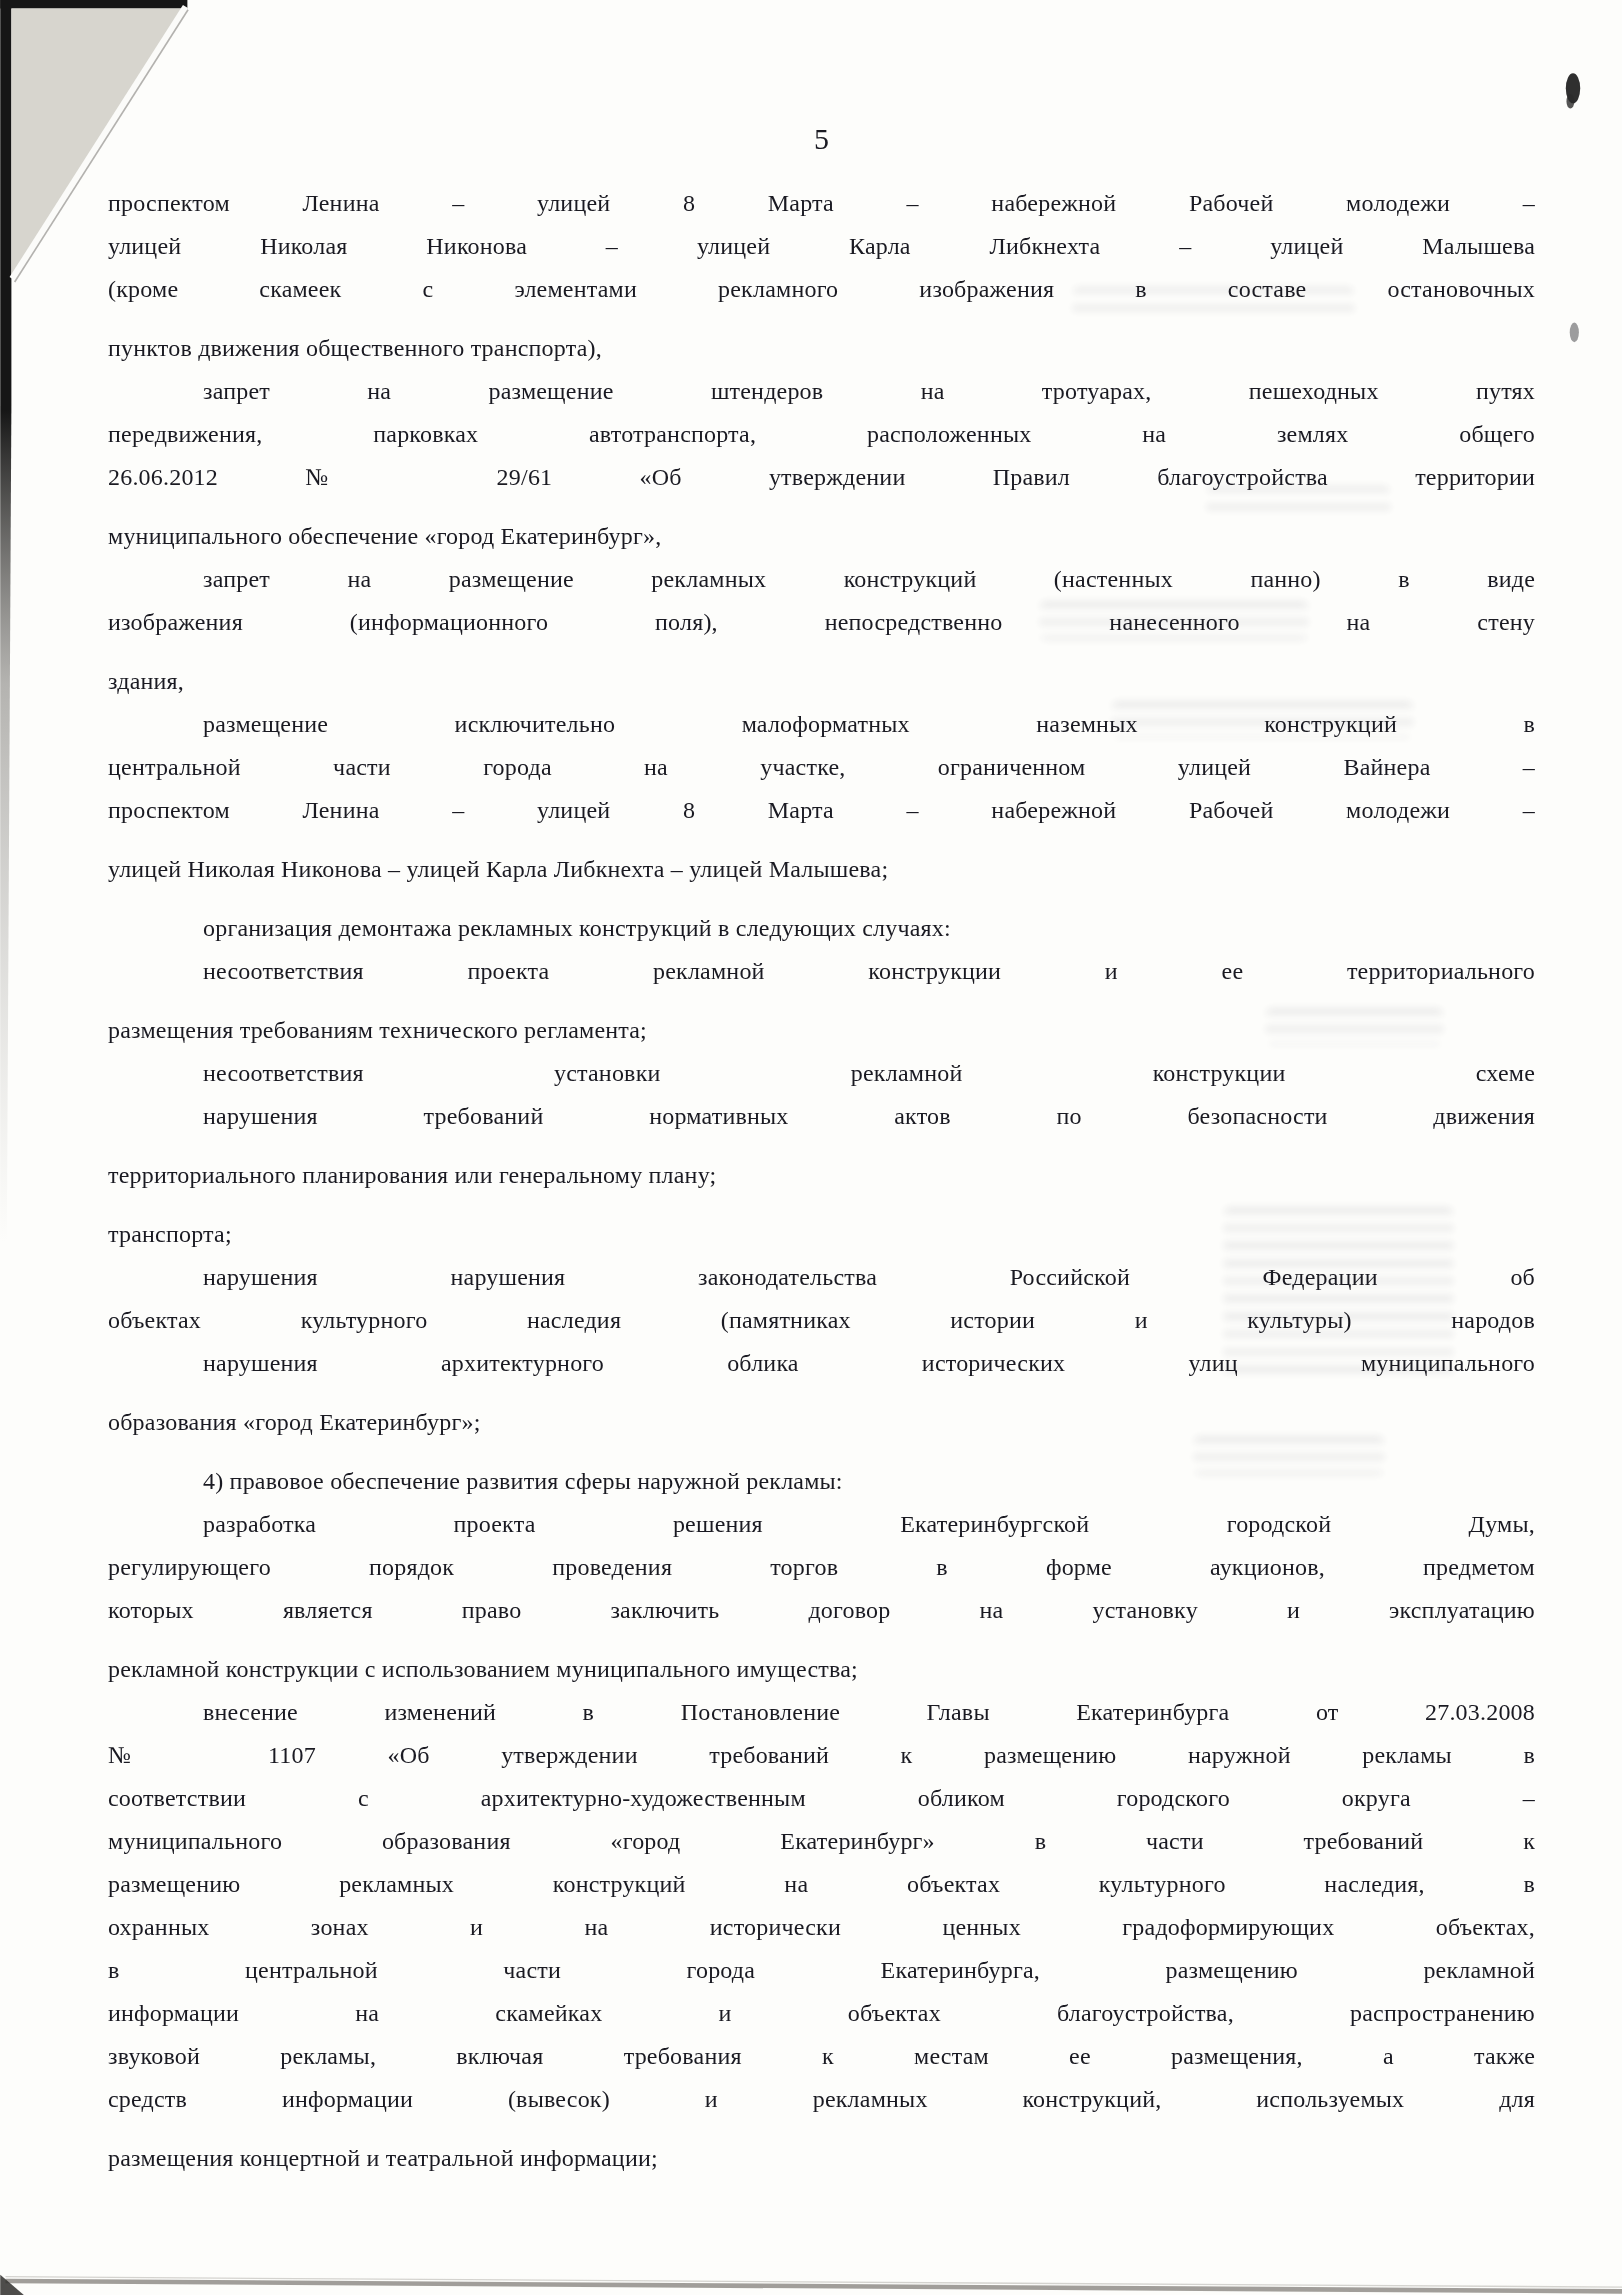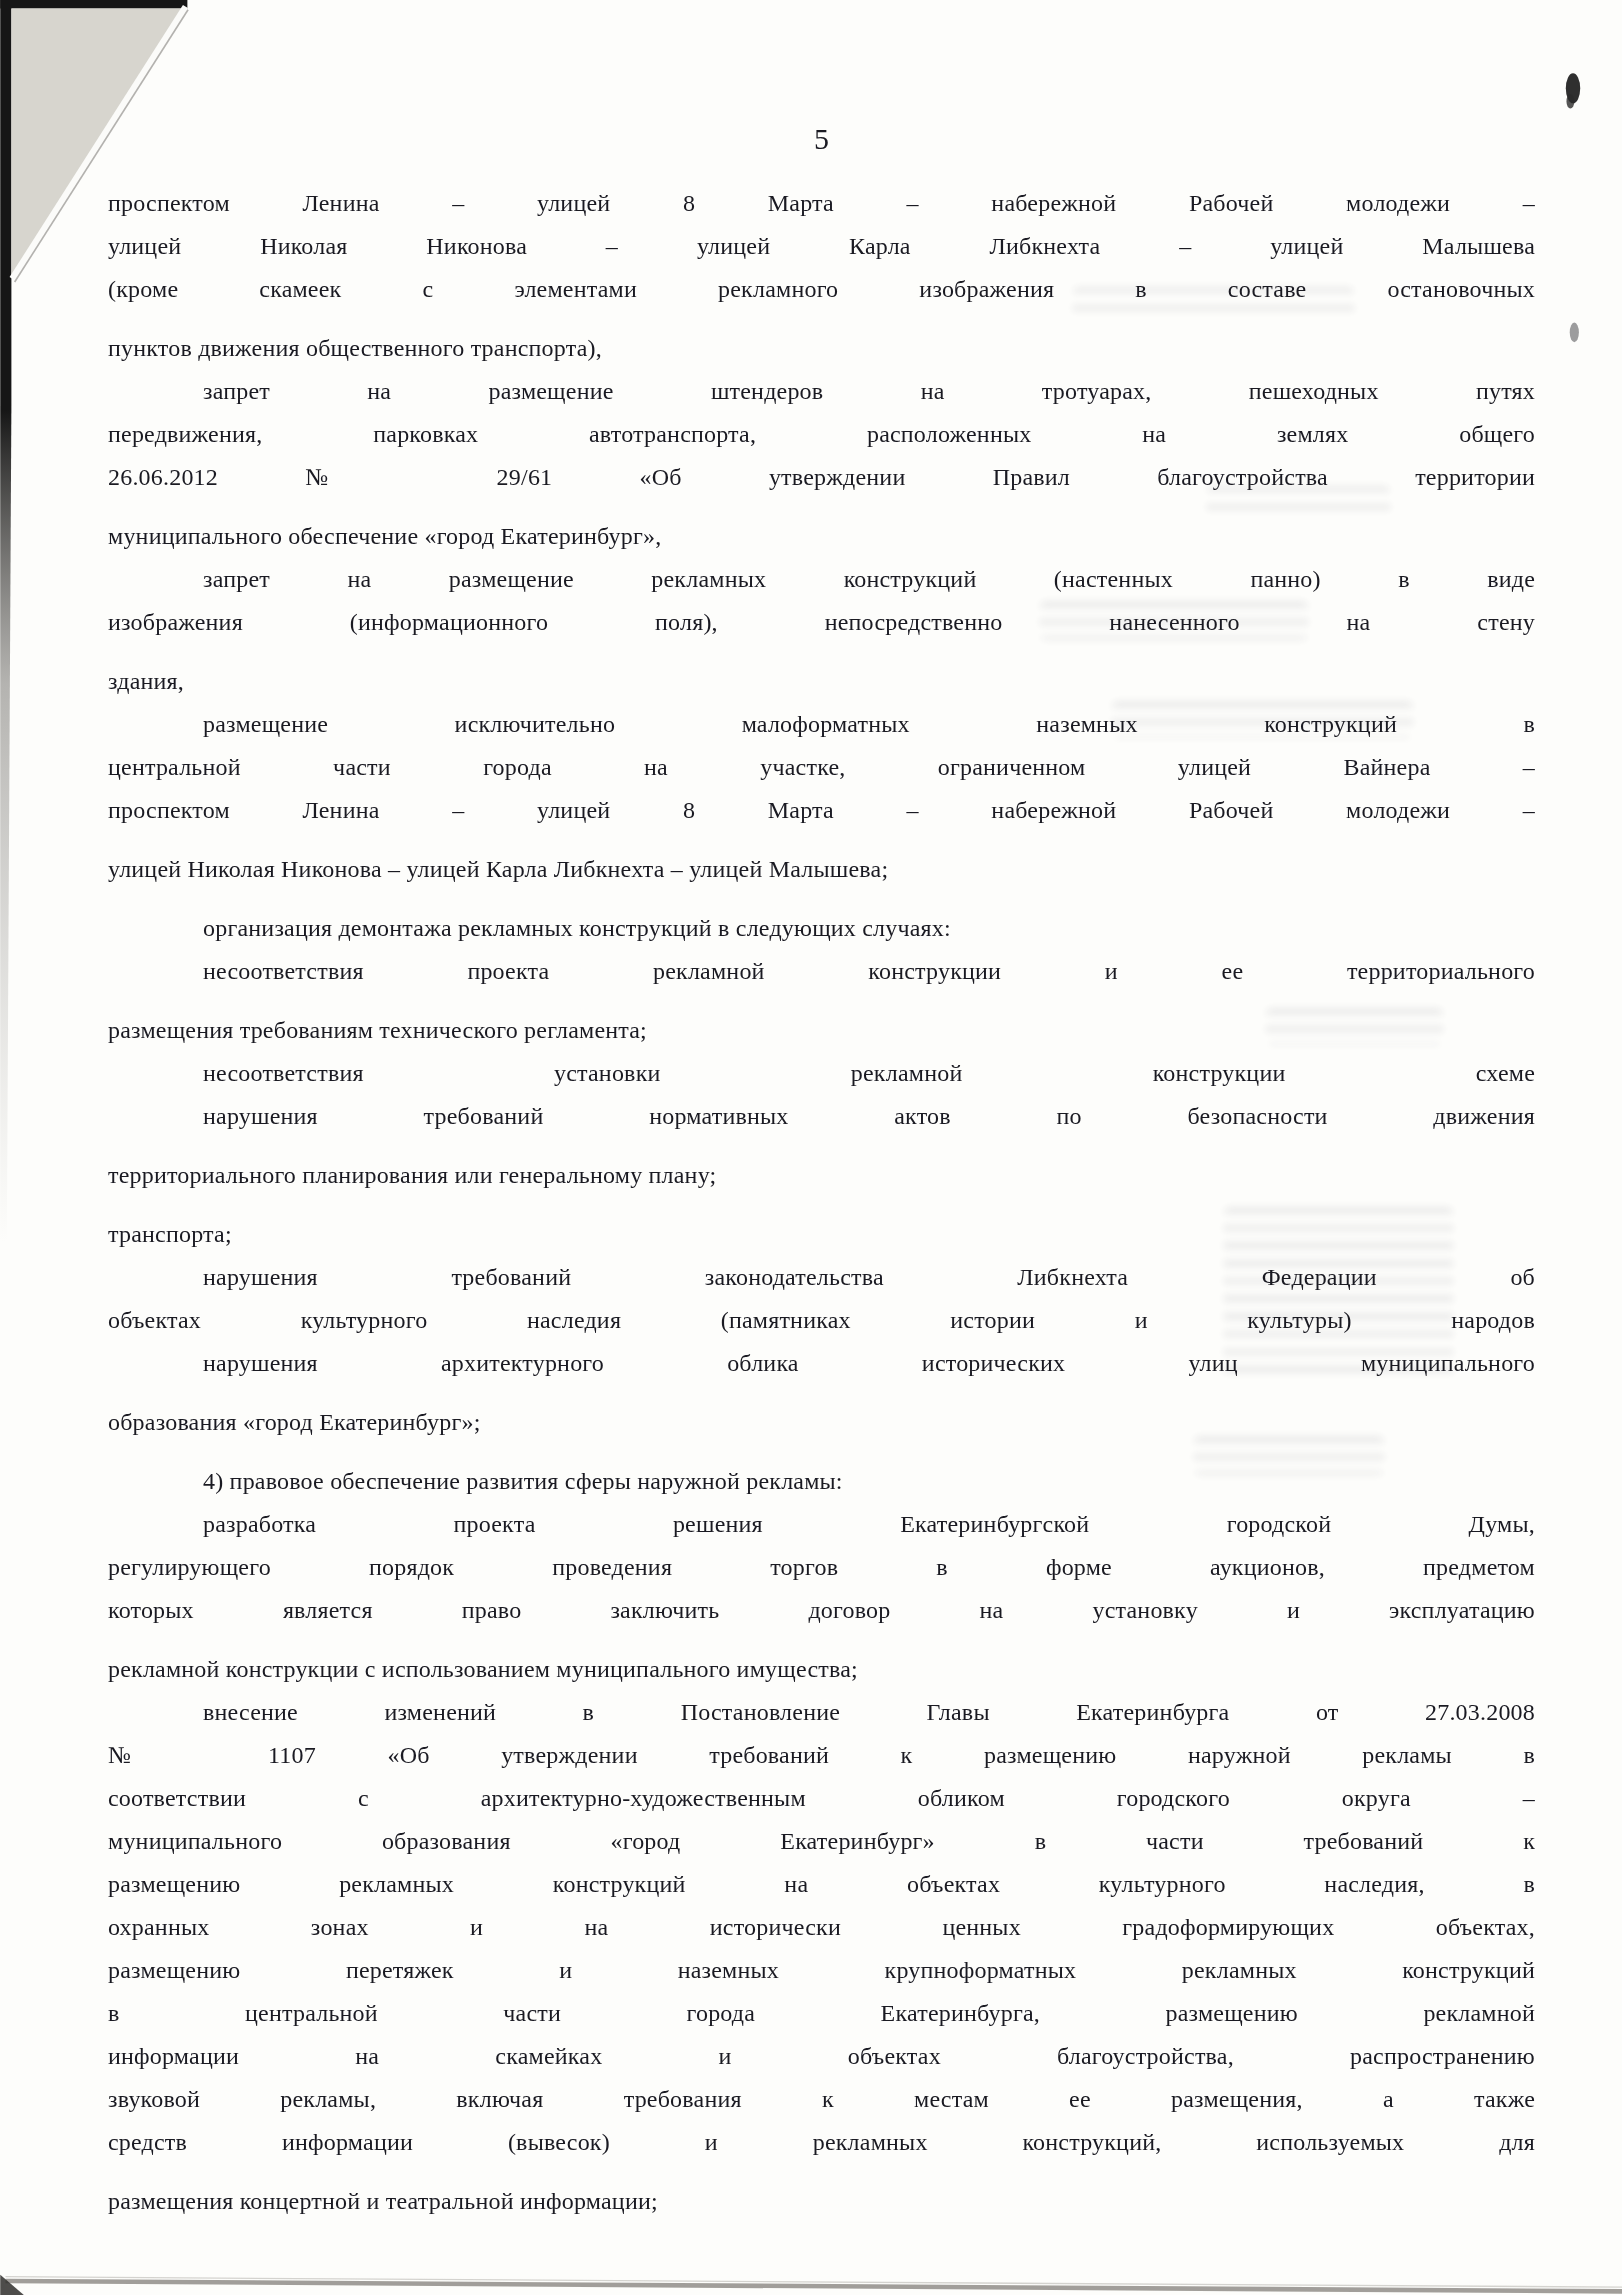--- a/index.html
+++ b/index.html
@@ -100,36 +100,35 @@
       <div class="line">центральной части города на участке, ограниченном улицей Вайнера –</div>
       <div class="line">проспектом Ленина – улицей 8 Марта – набережной Рабочей молодежи –</div>
       <div class="line last">улицей Николая Никонова – улицей Карла Либкнехта – улицей Малышева;</div>
       <div class="line indent last">организация демонтажа рекламных конструкций в следующих случаях:</div>
       <div class="line indent">несоответствия проекта рекламной конструкции и ее территориального</div>
       <div class="line last">размещения требованиям технического регламента;</div>
       <div class="line indent">несоответствия установки рекламной конструкции схеме</div>
       <div class="line indent">нарушения требований нормативных актов по безопасности движения</div>
       <div class="line last">территориального планирования или генеральному плану;</div>
       <div class="line last">транспорта;</div>
-      <div class="line indent">нарушения требований законодательства Либкнехта Федерации об</div>
+      <div class="line indent">нарушения нарушения законодательства Российской Федерации об</div>
       <div class="line">объектах культурного наследия (памятниках истории и культуры) народов</div>
       <div class="line indent">нарушения архитектурного облика исторических улиц муниципального</div>
       <div class="line last">образования «город Екатеринбург»;</div>
       <div class="line indent last">4) правовое обеспечение развития сферы наружной рекламы:</div>
       <div class="line indent">разработка проекта решения Екатеринбургской городской Думы,</div>
       <div class="line">регулирующего порядок проведения торгов в форме аукционов, предметом</div>
       <div class="line">которых является право заключить договор на установку и эксплуатацию</div>
       <div class="line last">рекламной конструкции с использованием муниципального имущества;</div>
       <div class="line indent">внесение изменений в Постановление Главы Екатеринбурга от 27.03.2008</div>
       <div class="line">№ 1107 «Об утверждении требований к размещению наружной рекламы в</div>
       <div class="line">соответствии с архитектурно-художественным обликом городского округа –</div>
       <div class="line">муниципального образования «город Екатеринбург» в части требований к</div>
       <div class="line">размещению рекламных конструкций на объектах культурного наследия, в</div>
       <div class="line">охранных зонах и на исторически ценных градоформирующих объектах,</div>
-      <div class="line">размещению перетяжек и наземных крупноформатных рекламных конструкций</div>
       <div class="line">в центральной части города Екатеринбурга, размещению рекламной</div>
       <div class="line">информации на скамейках и объектах благоустройства, распространению</div>
       <div class="line">звуковой рекламы, включая требования к местам ее размещения, а также</div>
       <div class="line">средств информации (вывесок) и рекламных конструкций, используемых для</div>
       <div class="line last">размещения концертной и театральной информации;</div>
     </div>
 
 </div>
 
 

